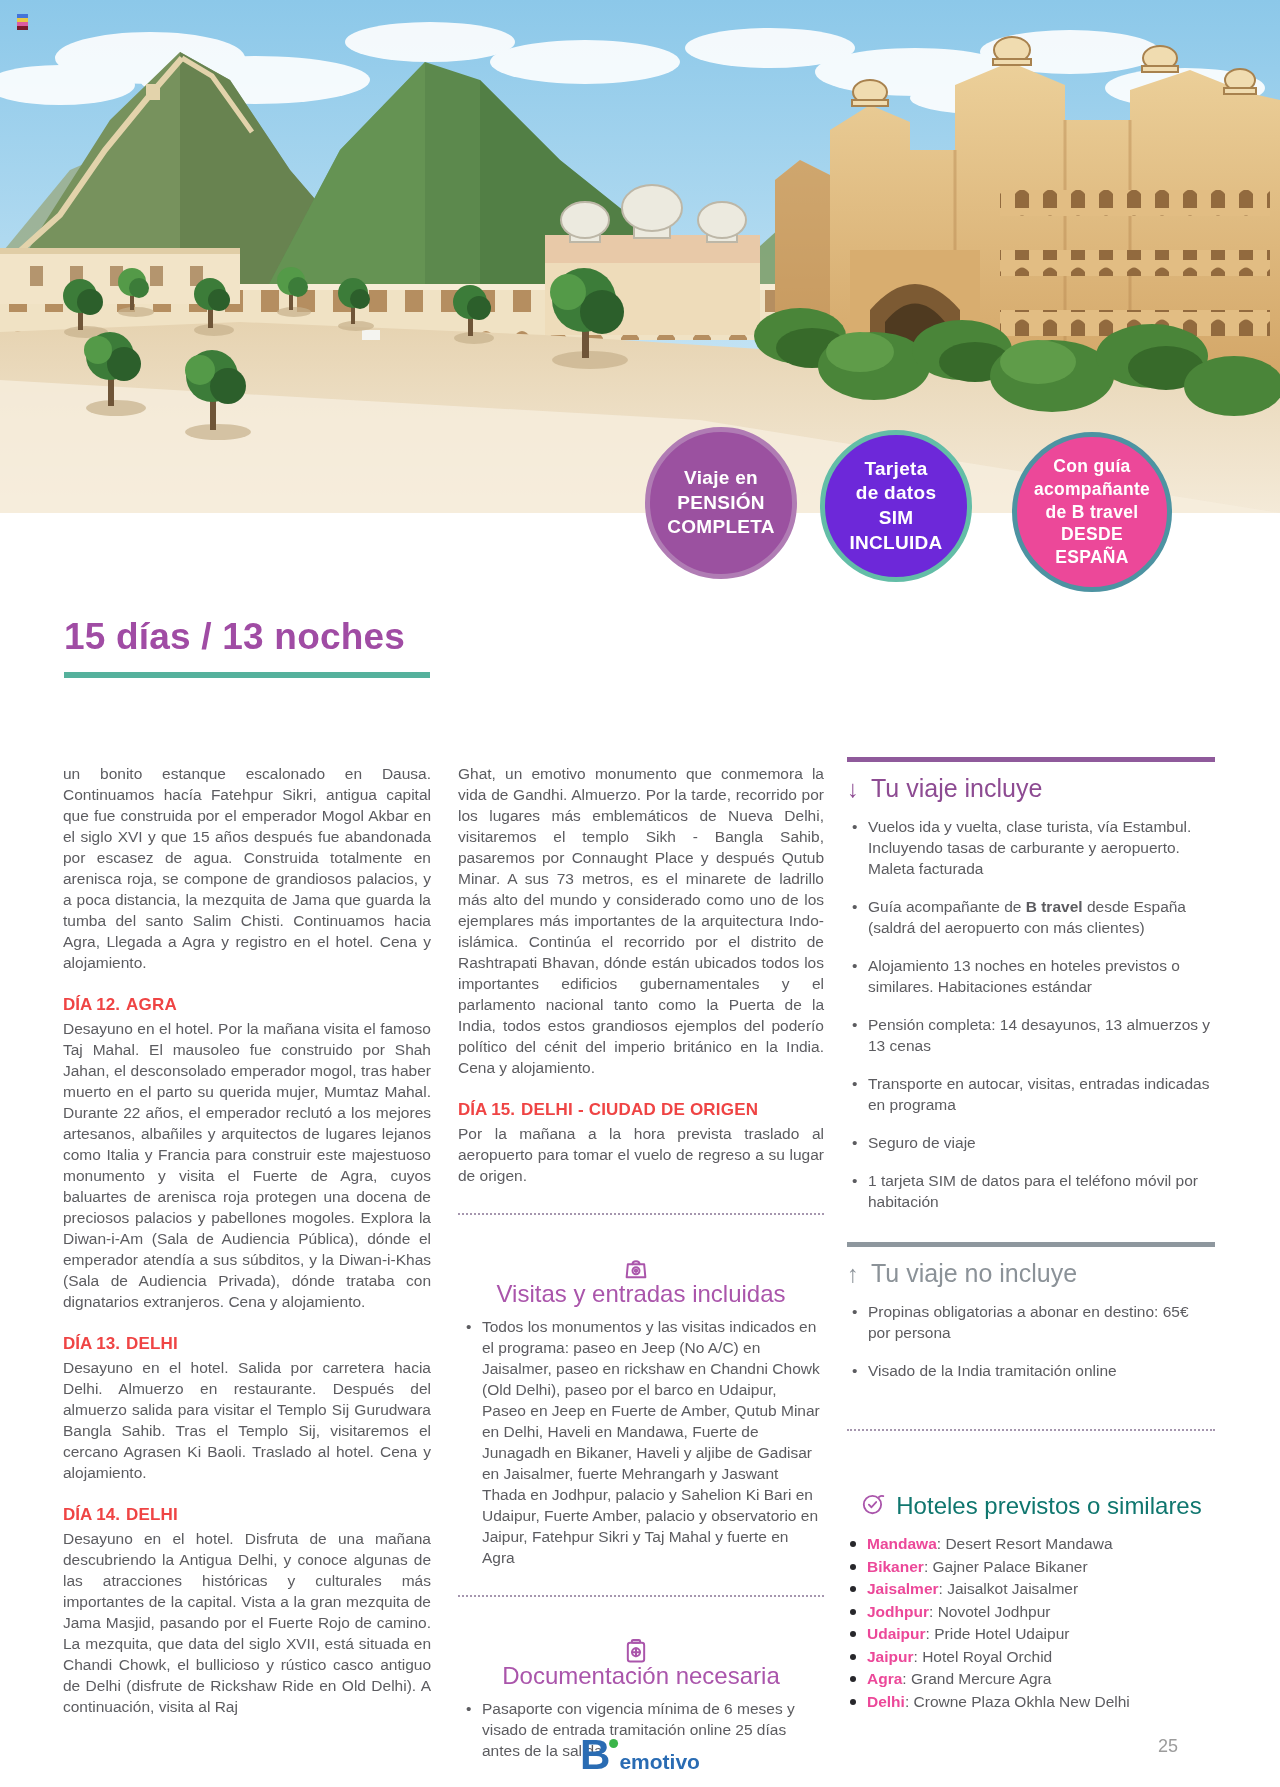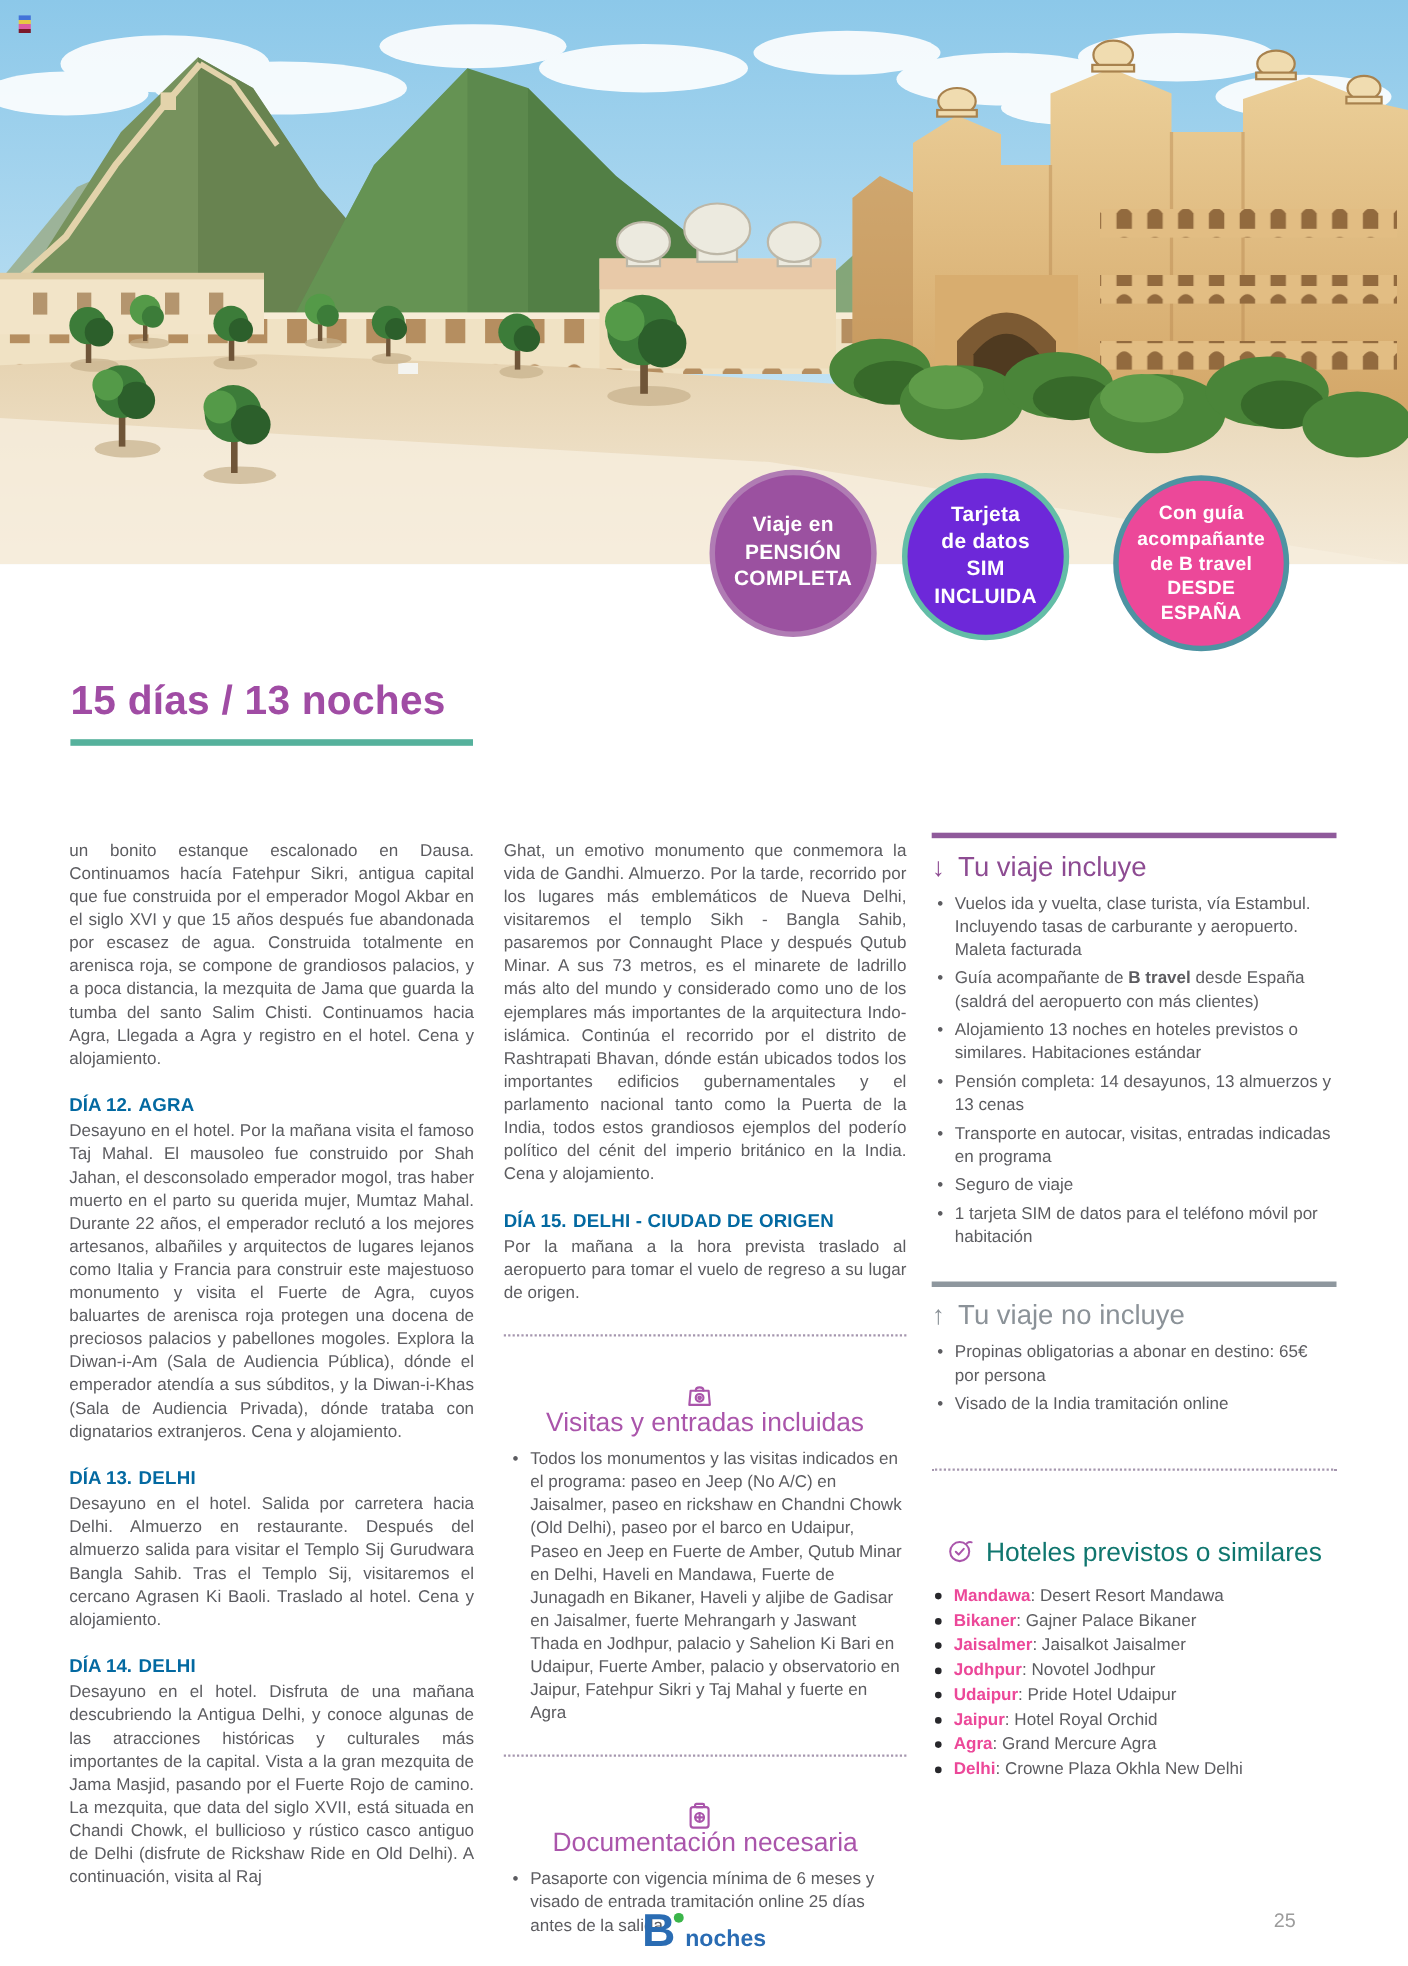--- a/index.html
+++ b/index.html
@@ -27,40 +27,40 @@
 
   
   .col{position:absolute;top:763px;font-size:15.5px;line-height:21px;}
   .col1{left:63px;width:368px;}
   .col2{left:458px;width:366px;}
   .sidebar{left:847px;top:757px;width:368px;position:absolute;font-size:15.5px;line-height:21px;}
 
   .body{margin:0;color:#5c5c60;}
   .just{text-align:justify;}
   .day{margin-top:21px;}
-  .day-head{font-size:17px;margin-bottom:3px;color:#0369a1;}
+  .day-head{font-size:17px;margin-bottom:3px;color:#ef4444;}
   .day-label{font-weight:600;margin-right:6px;}
   .day-place{font-weight:800;letter-spacing:.2px;}
 
   .divider{border-top:2px dotted #a596ae;margin-top:27px;}
   .section-head{display:flex;align-items:center;margin-top:40px;font-size:24px;color:#aa55ab;font-weight:500;flex-direction:column;}
   .section-head .sicon{display:inline-flex;margin-right:11px;}
   .bullet-item{position:relative;padding-left:24px;margin-top:12px;}
   .bullet-item::before{content:"•";position:absolute;left:8px;top:0;color:#5c5c60;}
 
   
   .rule{height:5px;}
   .rule.purple{background:#8f5a9b;}
   .rule.gray{background:#8e979e;margin-top:30px;}
   .side-head{display:flex;align-items:center;margin:16px 0 12px;font-size:25px;font-weight:500;}
   .side-head .arrow{margin-right:12px;font-size:24px;}
   .purple-text{color:#8d4b92;}
   .gray-text{color:#8b9298;}
   .side-list{list-style:none;margin:0;padding:0;}
-  .side-list li{position:relative;padding-left:21px;margin-bottom:5px;}
+  .side-list li{position:relative;padding-left:21px;margin-bottom:5px;margin-top:17px;}
   .side-list li::before{content:"•";position:absolute;left:5px;top:0;color:#5c5c60;}
   .sidebar .divider{margin-top:48px;}
   .hotels-head{margin-top:60px;font-size:24px;color:#0f766e;justify-content:center;}
   .hotels-head .sicon{margin-right:10px;}
   .hotel-list{list-style:none;margin:14px 0 0;padding:0;line-height:21.5px;}
   .hotel-list li{position:relative;padding-left:20px;margin-bottom:1px;}
   .hotel-list li::before{content:"";position:absolute;left:3px;top:8px;width:6px;height:6px;border-radius:50%;background:#27272b;}
   .hotel-city{font-weight:700;color:#ec4899;}
 
   
@@ -391,17 +391,17 @@
       <li><span class="hotel-city">Jaisalmer</span><span>: </span><span>Jaisalkot Jaisalmer</span></li>
       <li><span class="hotel-city">Jodhpur</span><span>: </span><span>Novotel Jodhpur</span></li>
       <li><span class="hotel-city">Udaipur</span><span>: </span><span>Pride Hotel Udaipur</span></li>
       <li><span class="hotel-city">Jaipur</span><span>: </span><span>Hotel Royal Orchid</span></li>
       <li><span class="hotel-city">Agra</span><span>: </span><span>Grand Mercure Agra</span></li>
       <li><span class="hotel-city">Delhi</span><span>: </span><span>Crowne Plaza Okhla New Delhi</span></li>
     </ul>
   </div>
 
   <div class="footer-logo">
-    <span class="logo-b">B</span><span class="logo-dot"></span><span class="logo-travel">noches</span>
+    <span class="logo-b">B</span><span class="logo-dot"></span><span class="logo-travel">emotivo</span>
   </div>
   <div class="page-number">25</div>
 
 </div>
 
 </body></html>

